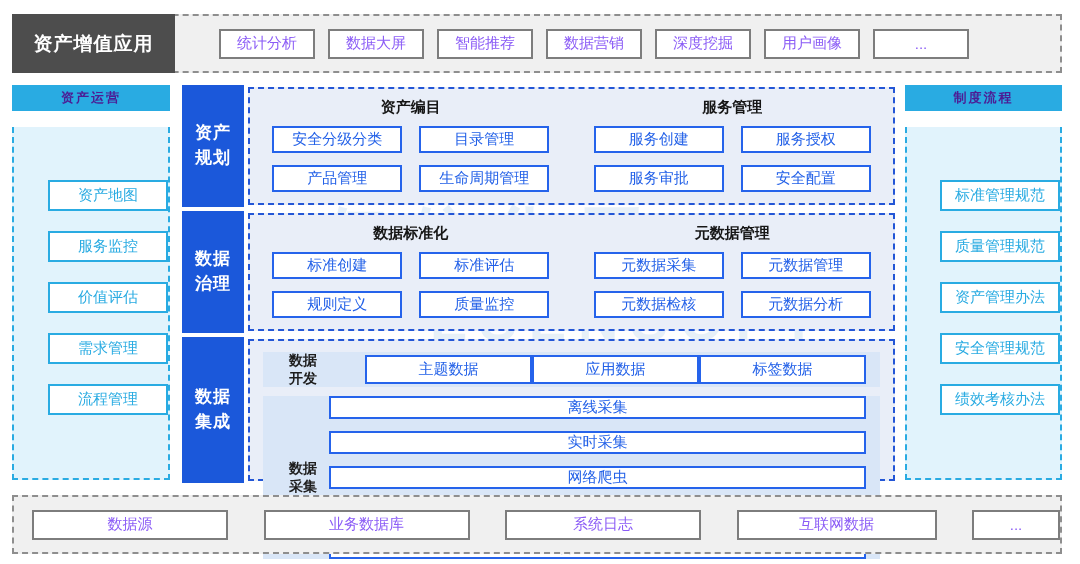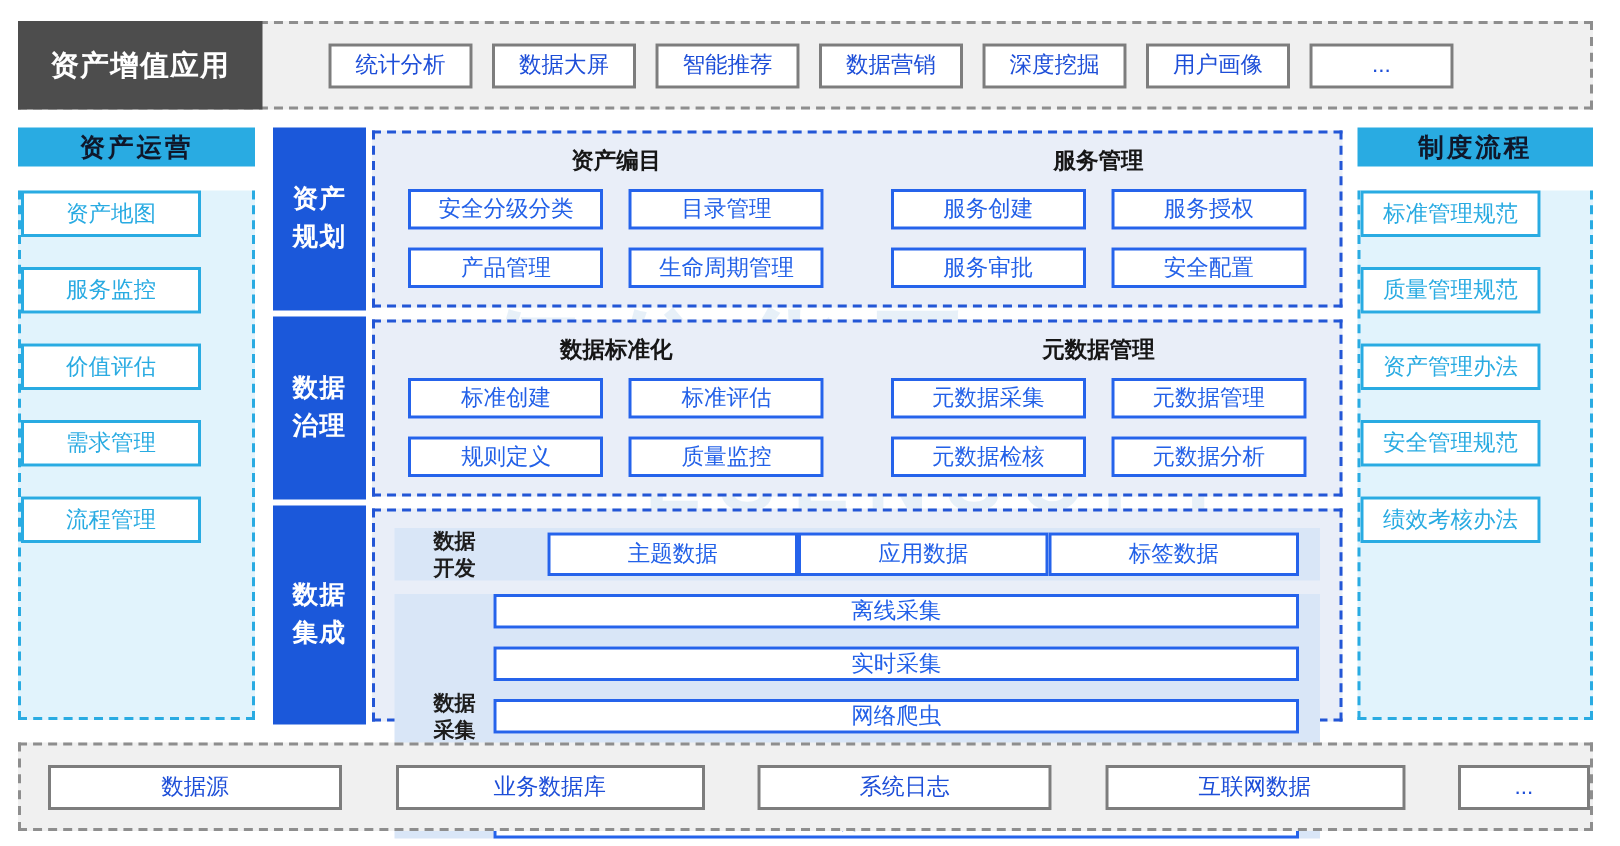--- a/index.html
+++ b/index.html
@@ -14,34 +14,34 @@
 
   
   .band{position:absolute;left:12px;width:1050px;height:59px;background:#f0f0f0;
         border:2px dashed #8e8e8e;box-sizing:border-box;display:flex;align-items:center;z-index:10;}
   .top-band{top:14px;}
   .bottom-band{top:495px;padding-left:18px;gap:15px;justify-content:space-between;}
   .top-title{position:absolute;left:-2px;top:-2px;width:163px;height:59px;background:#4d4d4d;color:#fff;
              font-size:19px;font-weight:bold;display:flex;align-items:center;justify-content:center;
              letter-spacing:1px;z-index:11;}
   .band-items{display:flex;gap:13px;margin-left:205px;}
-  .gray-box{min-width:96px;height:30px;background:#fff;border:2px solid #7d7d7d;color:#1d4ed8;
+  .gray-box{min-width:96px;height:30px;background:#fff;border:2px solid #7d7d7d;color:#8b5cf6;
             font-size:15px;display:flex;align-items:center;justify-content:center;
             box-sizing:border-box;padding:0 8px;flex:none;}
   .bw1{width:196px;} .bw2{width:206px;} .bw3{width:196px;} .bw4{width:200px;} .bw5{min-width:88px;width:88px;}
 
   
   .side-panel{position:absolute;top:85px;height:395px;z-index:10;}
   .left-panel{left:12px;width:158px;}
   .right-panel{left:905px;width:157px;}
-  .cyan-header{height:26px;background:#29abe2;color:#0f172a;font-weight:bold;font-size:17px;
+  .cyan-header{height:26px;background:#29abe2;color:#4c1d95;font-weight:bold;font-size:13px;
                display:flex;align-items:center;justify-content:center;letter-spacing:2px;}
   .cyan-body{position:absolute;top:42px;left:0;right:0;bottom:0;background:#e1f3fc;
              border:2px dashed #29abe2;border-top:none;box-sizing:border-box;
-             display:flex;flex-direction:column;align-items:flex-start;gap:20px;}
+             display:flex;flex-direction:column;align-items:flex-end;padding-top:53px;gap:20px;}
   .cyan-box{width:120px;height:31px;box-sizing:border-box;background:#fff;border:2px solid #29abe2;
             color:#29abe2;font-size:15px;display:flex;align-items:center;justify-content:center;flex:none;}
 
   
   .mid-row{position:absolute;left:182px;width:713px;z-index:10;}
   .row1{top:85px;height:122px;}
   .row2{top:211px;height:122px;}
   .row3{top:337px;height:146px;}
   .v-label{position:absolute;left:0;top:0;bottom:0;width:62px;background:#1b58da;color:#fff;
            font-weight:bold;font-size:17px;display:flex;flex-direction:column;align-items:center;

